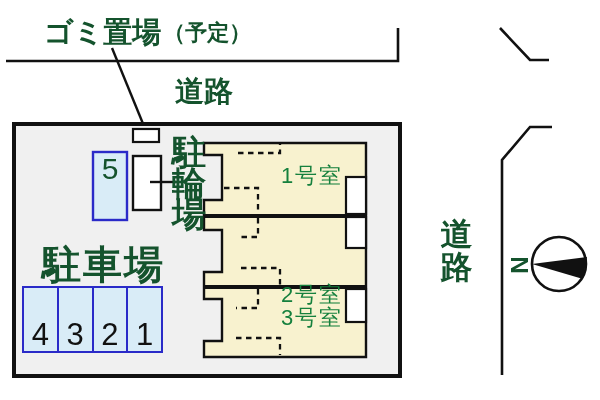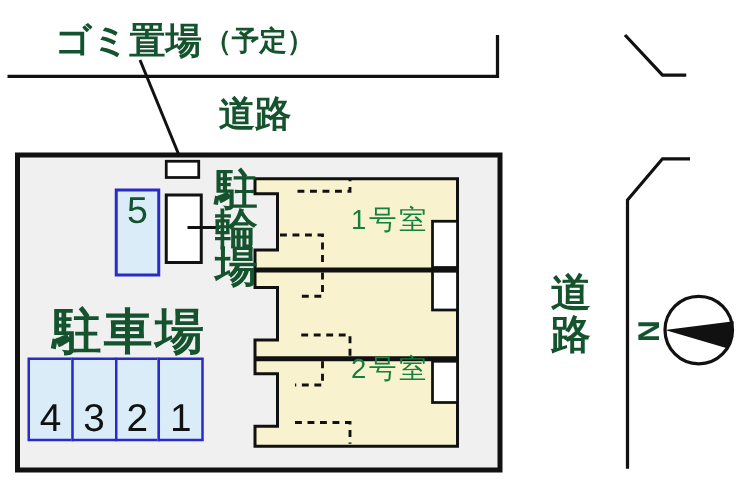--- a/index.html
+++ b/index.html
@@ -86,18 +86,19 @@
 
   <div class="parking-row">
     <div class="pcell">4</div>
     <div class="pcell">3</div>
     <div class="pcell">2</div>
     <div class="pcell">1</div>
   </div>
 
   <div class="room room-1">1号室</div>
   <div class="room room-2">2号室</div>
+  <div class="room room-3">3号室</div>
 
   <div class="lbl road-right">道路</div>
 
   <div class="lbl north">N</div>
 
 </div>
 
 </body></html>

